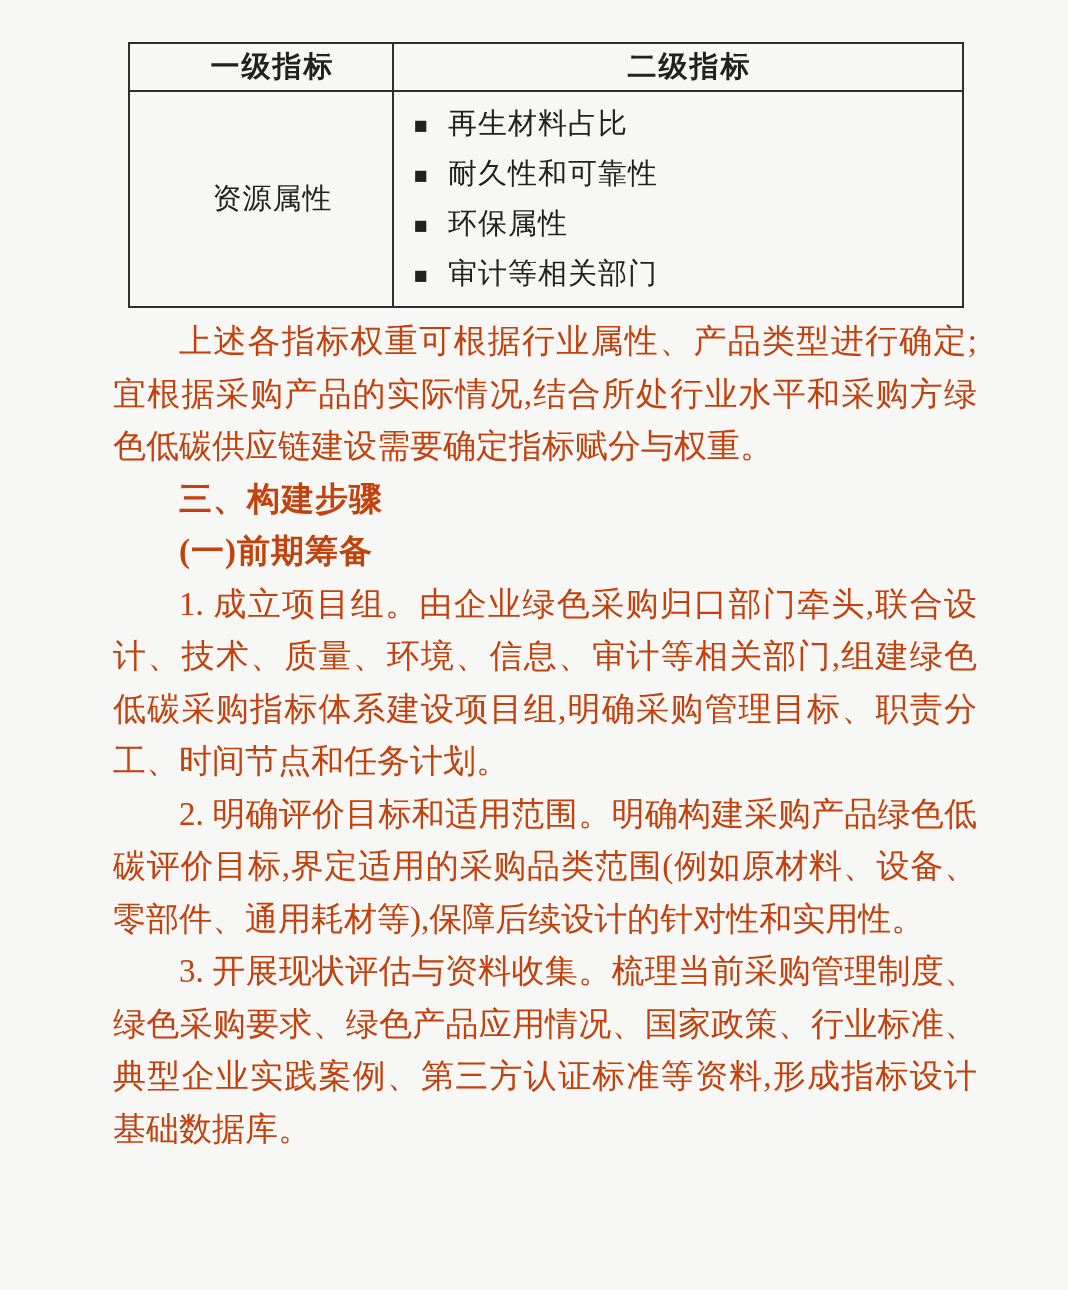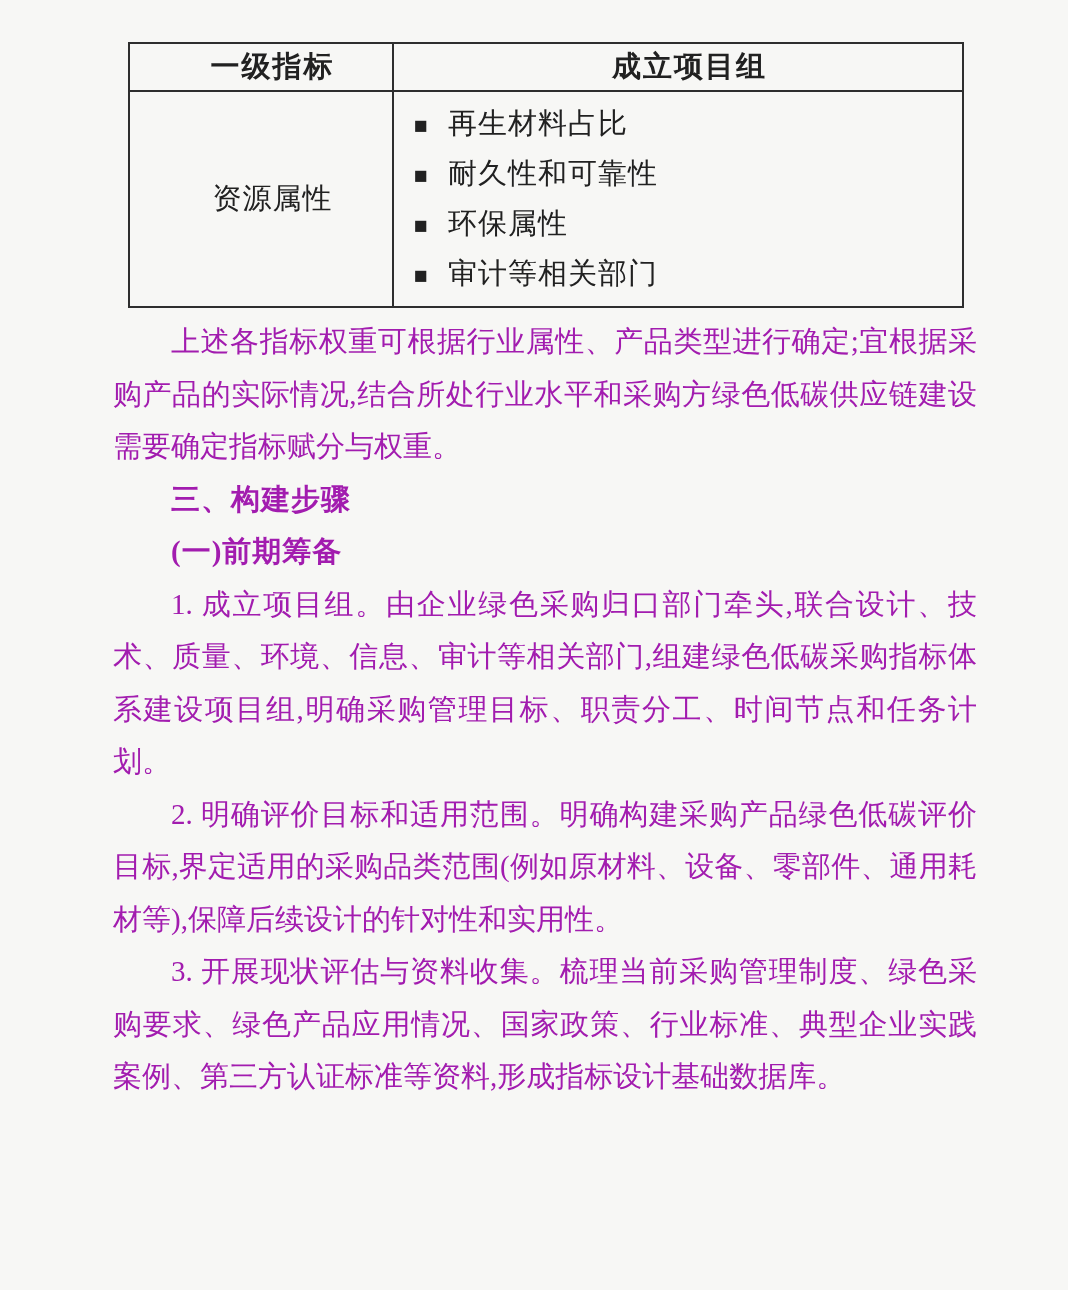--- a/index.html
+++ b/index.html
@@ -59,24 +59,24 @@
   .bullet-item .bullet {
     font-size: 23px;
     line-height: 1;
     margin: 0 19px 0 0;
     transform: translateY(1px);
   }
 
   
   .body-text {
     margin: 7px 91px 0 113px;   
-    font-size: 29px;
+    font-size: 33px;
     line-height: 52.5px;
     text-align: justify;
-    color: #a21caf;
+    color: #c2410c;
   }
   .body-text p {
     margin: 0;
     text-indent: 2em;
   }
   .body-text .heading {
     font-weight: bold;
     text-indent: 2em;
     letter-spacing: 1px;
   }
@@ -87,21 +87,21 @@
 <div class="page">
 
   <table class="indicator-table">
     <colgroup>
         <col class="c1">
         <col class="c2">
       </colgroup>
     <thead>
       <tr>
         <th>一级指标</th>
-        <th>成立项目组</th>
+        <th>二级指标</th>
       </tr>
     </thead>
     <tbody>
       <tr>
         <td class="category">资源属性</td>
         <td class="items">
           <div class="bullet-item">
             <span class="bullet">■</span>
             <span>再生材料占比</span>
           </div>

